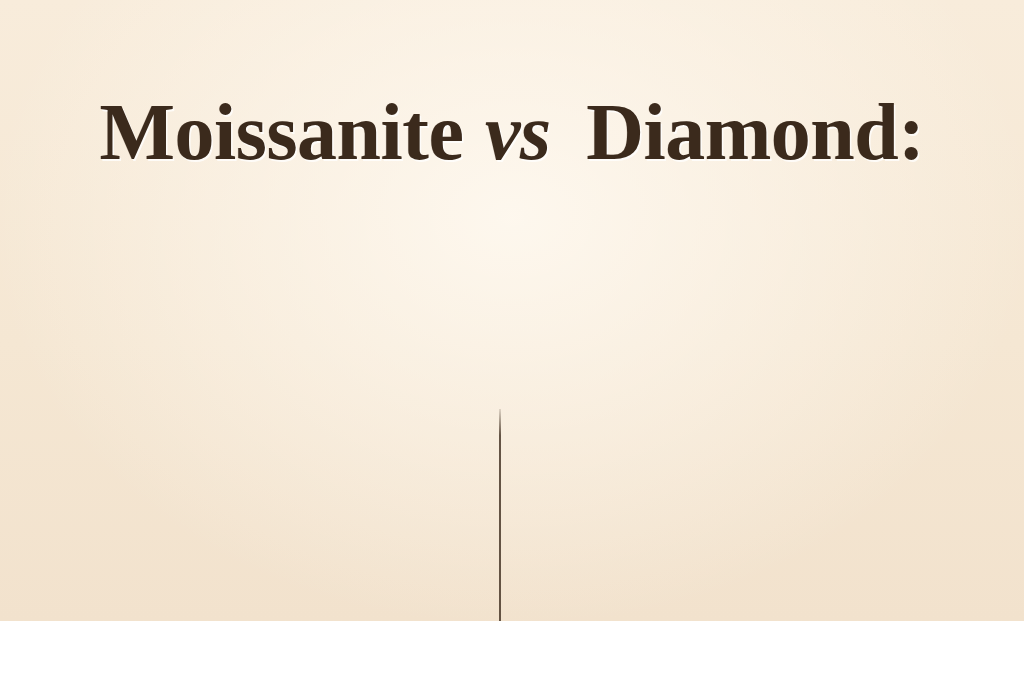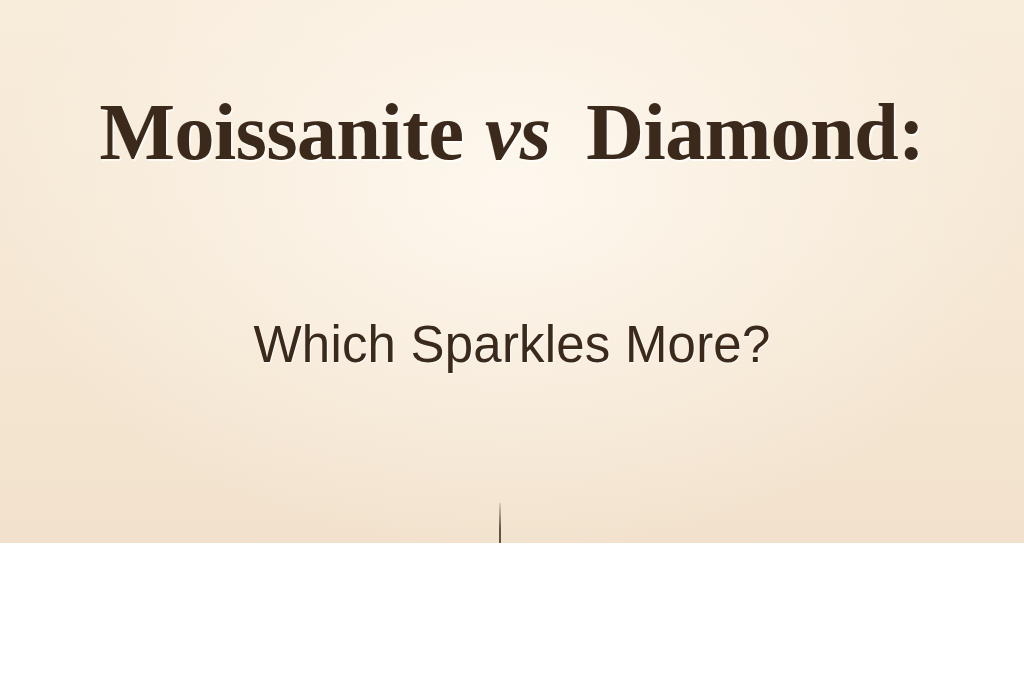--- a/index.html
+++ b/index.html
@@ -4,21 +4,21 @@
 <title>Moissanite vs Diamond</title>
 <style>
   html, body {
     margin: 0;
     padding: 0;
     background: #ffffff;
   }
   #banner {
     position: relative;
     width: 1024px;
-    height: 543px;
+    height: 621px;
     overflow: hidden;
     background: #84cc16;
     font-family: "Liberation Sans", sans-serif;
     -webkit-font-smoothing: antialiased;
   }
   
   #banner::before {
     content: "";
     position: absolute;
     inset: 0;
@@ -87,17 +87,16 @@
 <body>
 
 <div id="banner">
 
   <h1 class="headline">
     <span>Moissanite</span>
     <span class="vs">vs</span>
     <span class="word-two">Diamond:</span>
   </h1>
 
-  <h2 class="subhead">Which Sparkles More?</h2>
 
   <div class="divider"></div>
 
 </div>
 
 </body></html>

